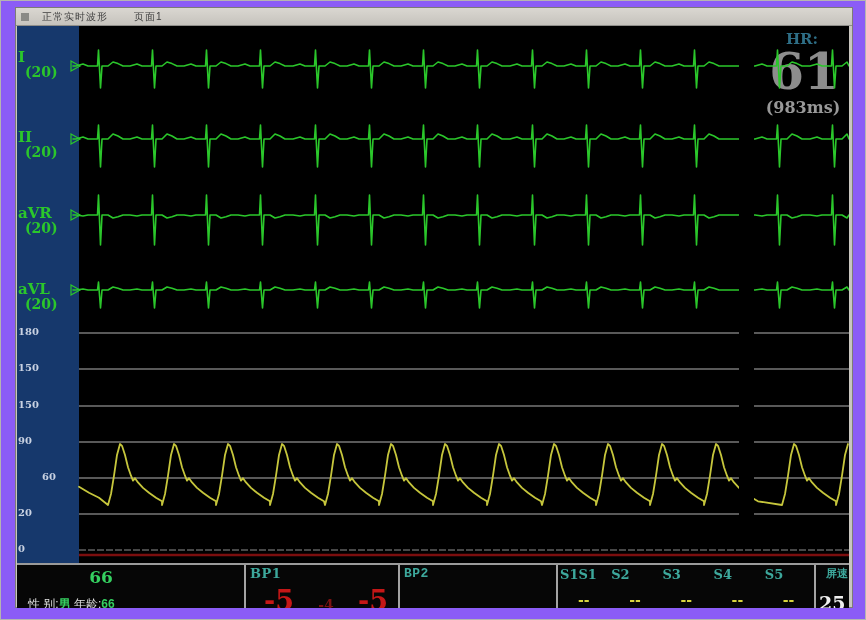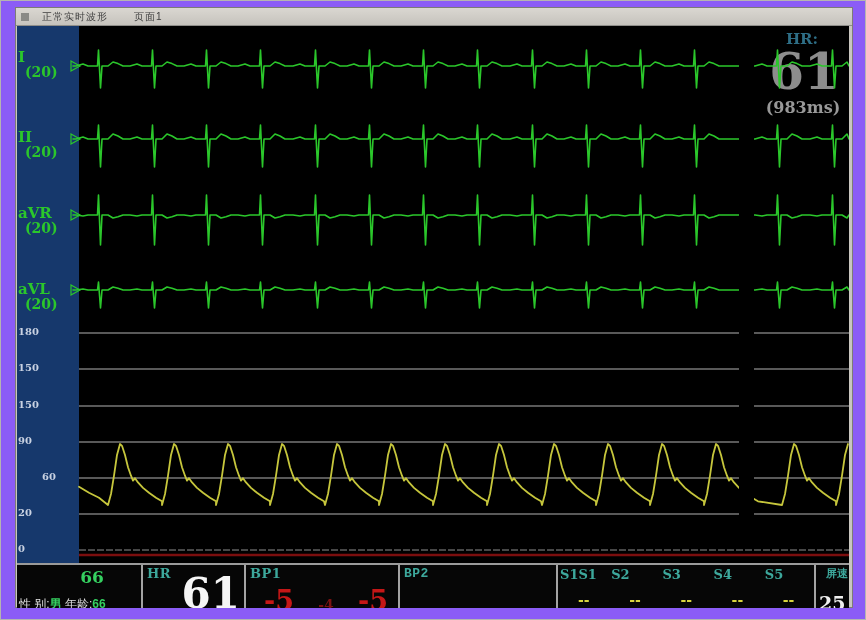--- a/index.html
+++ b/index.html
@@ -28,21 +28,21 @@
   #hr-overlay .hr-lab{font-size:15px;color:#2e6e86;margin-left:14px;}
   #hr-overlay .hr-val{font-size:50px;line-height:48px;color:#8d8d8d;margin-left:18px;}
   #hr-overlay .hr-int{font-size:16px;color:#989898;margin-left:16px;margin-top:2px;}
   #wave-svg{position:absolute;left:0;top:0;z-index:2;pointer-events:none;}
   
   #bottombar{position:absolute;left:0;top:537px;width:832px;height:45px;background:#060606;
              border-top:2px solid #9a9a9a;z-index:3;font-family:"DejaVu Serif",serif;}
   .panel{position:absolute;top:0;height:100%;box-sizing:border-box;}
   .panel.bl{border-left:2px solid #a3a3a3;}
   .plabel{position:absolute;left:4px;top:1px;font-size:13px;font-weight:bold;color:#3da89c;letter-spacing:0.5px;}
-  #p-patient{left:0;width:122px;padding-left:28px;}
+  #p-patient{left:9px;width:122px;padding-left:28px;}
   #p-patient .pnum{text-align:center;margin-top:2px;font-size:17px;font-weight:bold;color:#35d060;}
   #p-patient .pline{position:absolute;bottom:-3px;left:2px;white-space:nowrap;font-size:12px;
                     color:#e0e0e0;font-family:"Liberation Sans",sans-serif;}
   #p-patient .grn{color:#35d060;font-weight:bold;}
   #p-hr{left:124px;width:103px;}
   #p-hr .big{position:absolute;right:4px;bottom:-5px;font-size:42px;line-height:42px;
              font-weight:bold;color:#f5f5f5;}
   #p-bp1{left:227px;width:154px;}
   #p-bp2{left:381px;width:158px;font-family:Liberation Mono, monospace;}
   .bp-vals{position:absolute;bottom:-4px;left:18px;right:10px;display:flex;
@@ -129,24 +129,20 @@
       <div id="bottombar">
 
         <div class="panel" id="p-patient">
           <div class="pnum">66</div>
           <div class="pline">
             <span>性 别:</span><span class="grn">男</span>
             <span>年龄:</span><span class="grn">66</span>
           </div>
         </div>
 
-        <div class="panel bl" id="p-hr">
-          <div class="plabel">HR</div>
-          <div class="big">61</div>
-        </div>
 
         <div class="panel bl" id="p-bp1">
           <div class="plabel">BP1</div>
           <div class="bp-vals">
             <span class="v-big">-5</span>
             <span class="v-sm">-4</span>
             <span class="v-big">-5</span>
           </div>
         </div>
 

